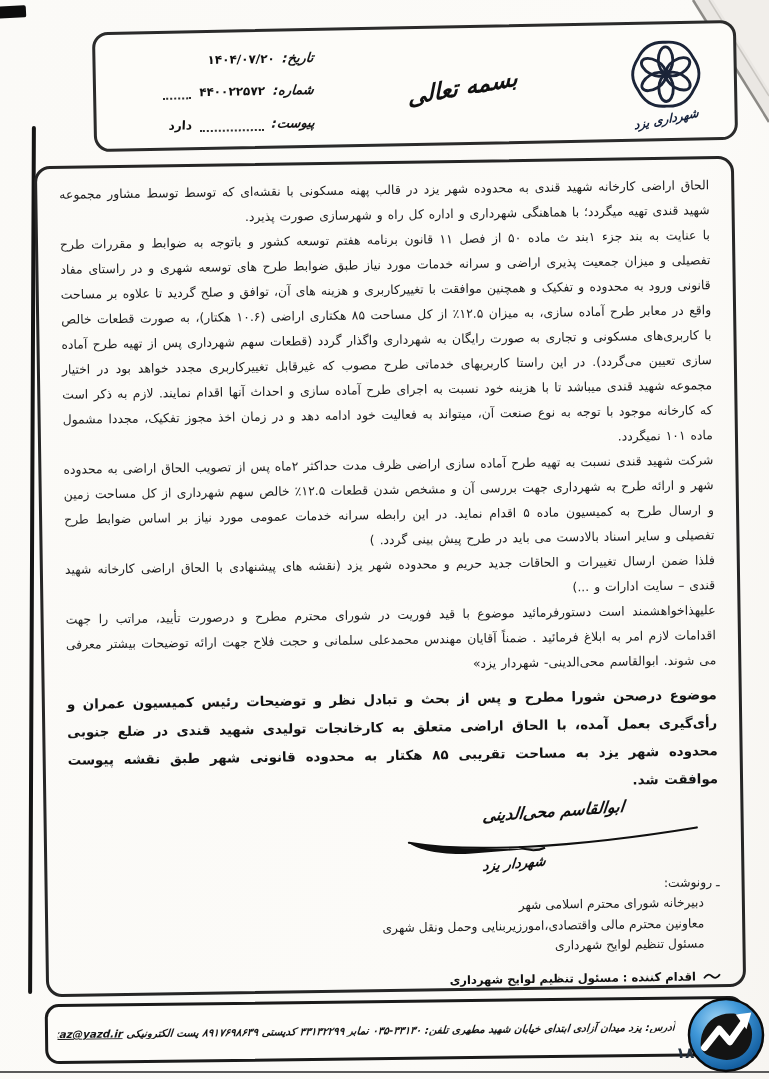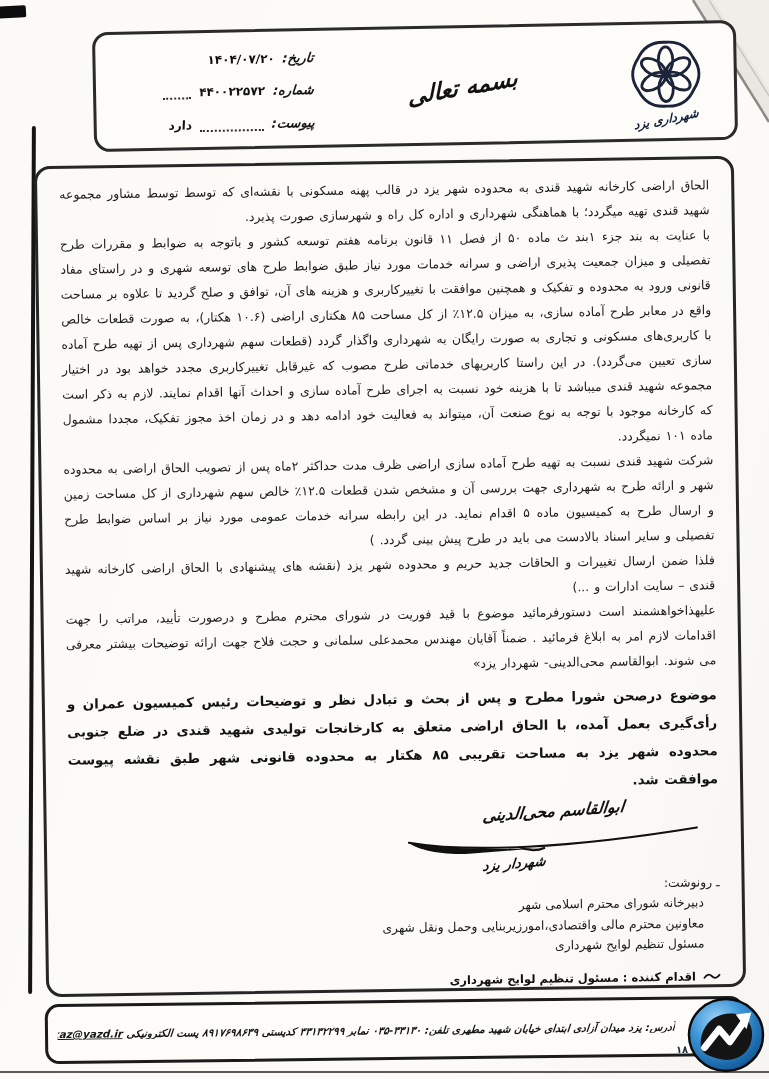--- a/index.html
+++ b/index.html
@@ -88,21 +88,21 @@
     padding:0 66px 0 10px;
   }
   .footer-line{
     direction:rtl;width:100%;text-align:center;white-space:nowrap;overflow:hidden;
     font-size:10.4px;font-weight:bold;font-style:italic;color:#151515;
     transform:skewX(-6deg);
   }
   .footer-line .email{text-decoration:underline;direction:ltr;unicode-bidi:embed;}
   .blue-logo{position:absolute;left:687px;top:997px;width:78px;height:76px;}
   .page-number{
-    position:absolute;left:676px;top:1044px;font-size:10px;font-weight:bold;color:#24303d;
+    position:absolute;left:676px;top:1044px;font-size:15px;font-weight:bold;color:#24303d;
   }
 </style>
 </head>
 <body>
 
 <div class="sheet">
 
   <div class="corner-mark-tl"></div>
   <div class="spine-line"></div>
   <div class="bottom-edge"></div>

